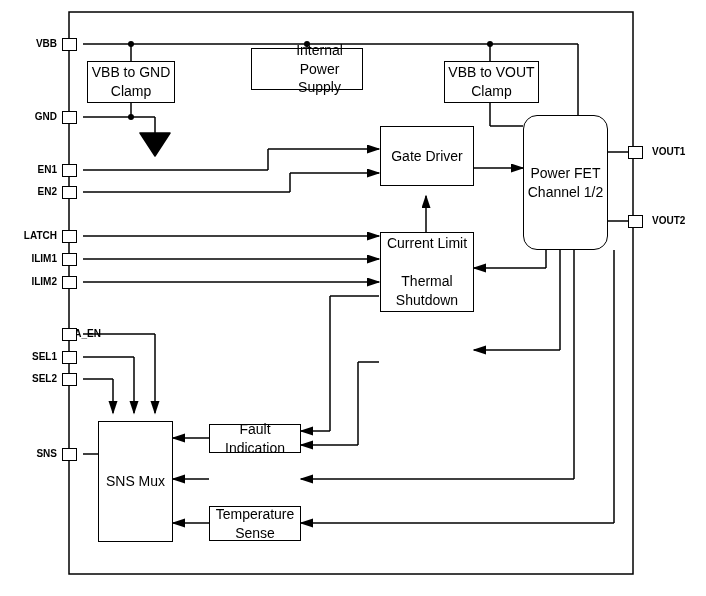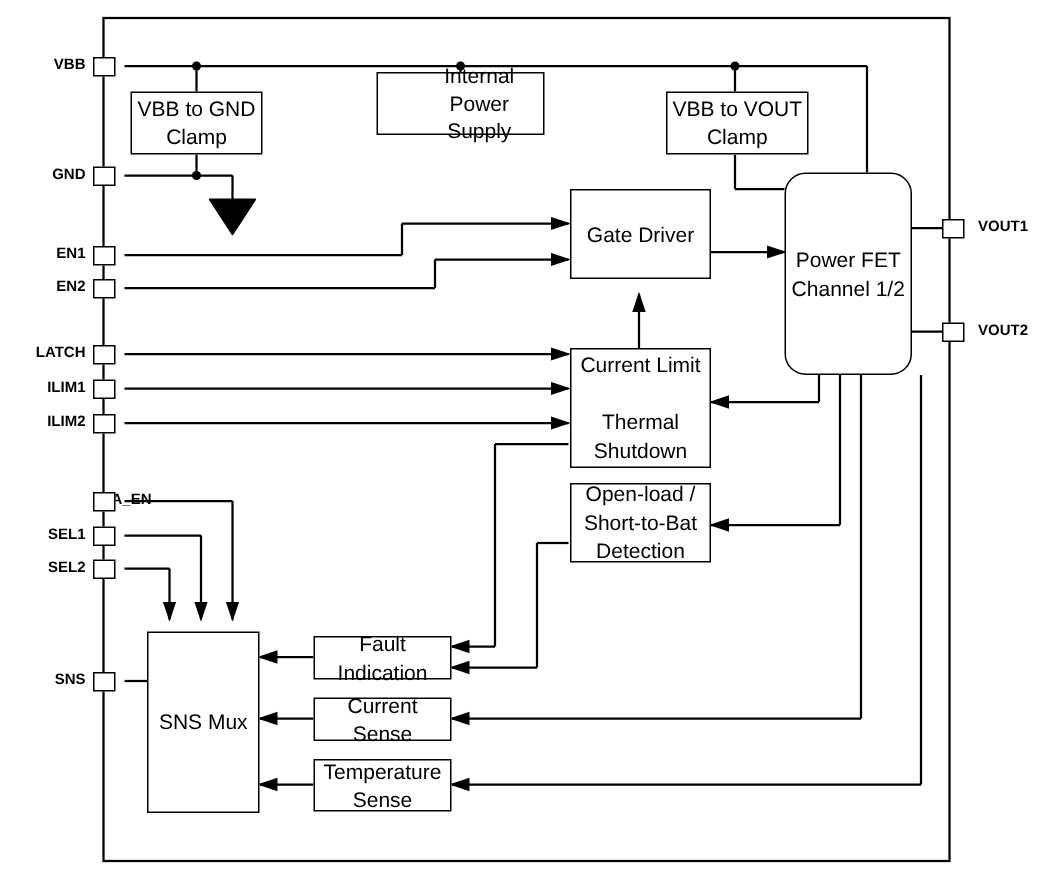--- a/index.html
+++ b/index.html
@@ -192,24 +192,20 @@
 Clamp</div>
 
   <div class="box" style="left:380px; top:126px; width:94px; height:60px;">Gate Driver</div>
   <div class="box" style="left:523px; top:115px; width:85px; height:135px;border-radius:14px;">Power FET
 Channel 1/2</div>
 
   <div class="box" style="left:380px; top:232px; width:94px; height:80px;">Current Limit
 
 Thermal
 Shutdown</div>
-  <div class="box" style="left:380px; top:322px; width:94px; height:53px;">Open-load /
-Short-to-Bat
-Detection</div>
 
   <div class="box" style="left:209px; top:424px; width:92px; height:29px;">Fault Indication</div>
-  <div class="box" style="left:209px; top:465px; width:92px; height:29px;">Current Sense</div>
   <div class="box" style="left:98px; top:421px; width:75px; height:121px;">SNS Mux</div>
 
   <div class="box" style="left:209px; top:506px; width:92px; height:35px;">Temperature
 Sense</div>
 
 </div>
 
 </body></html>

